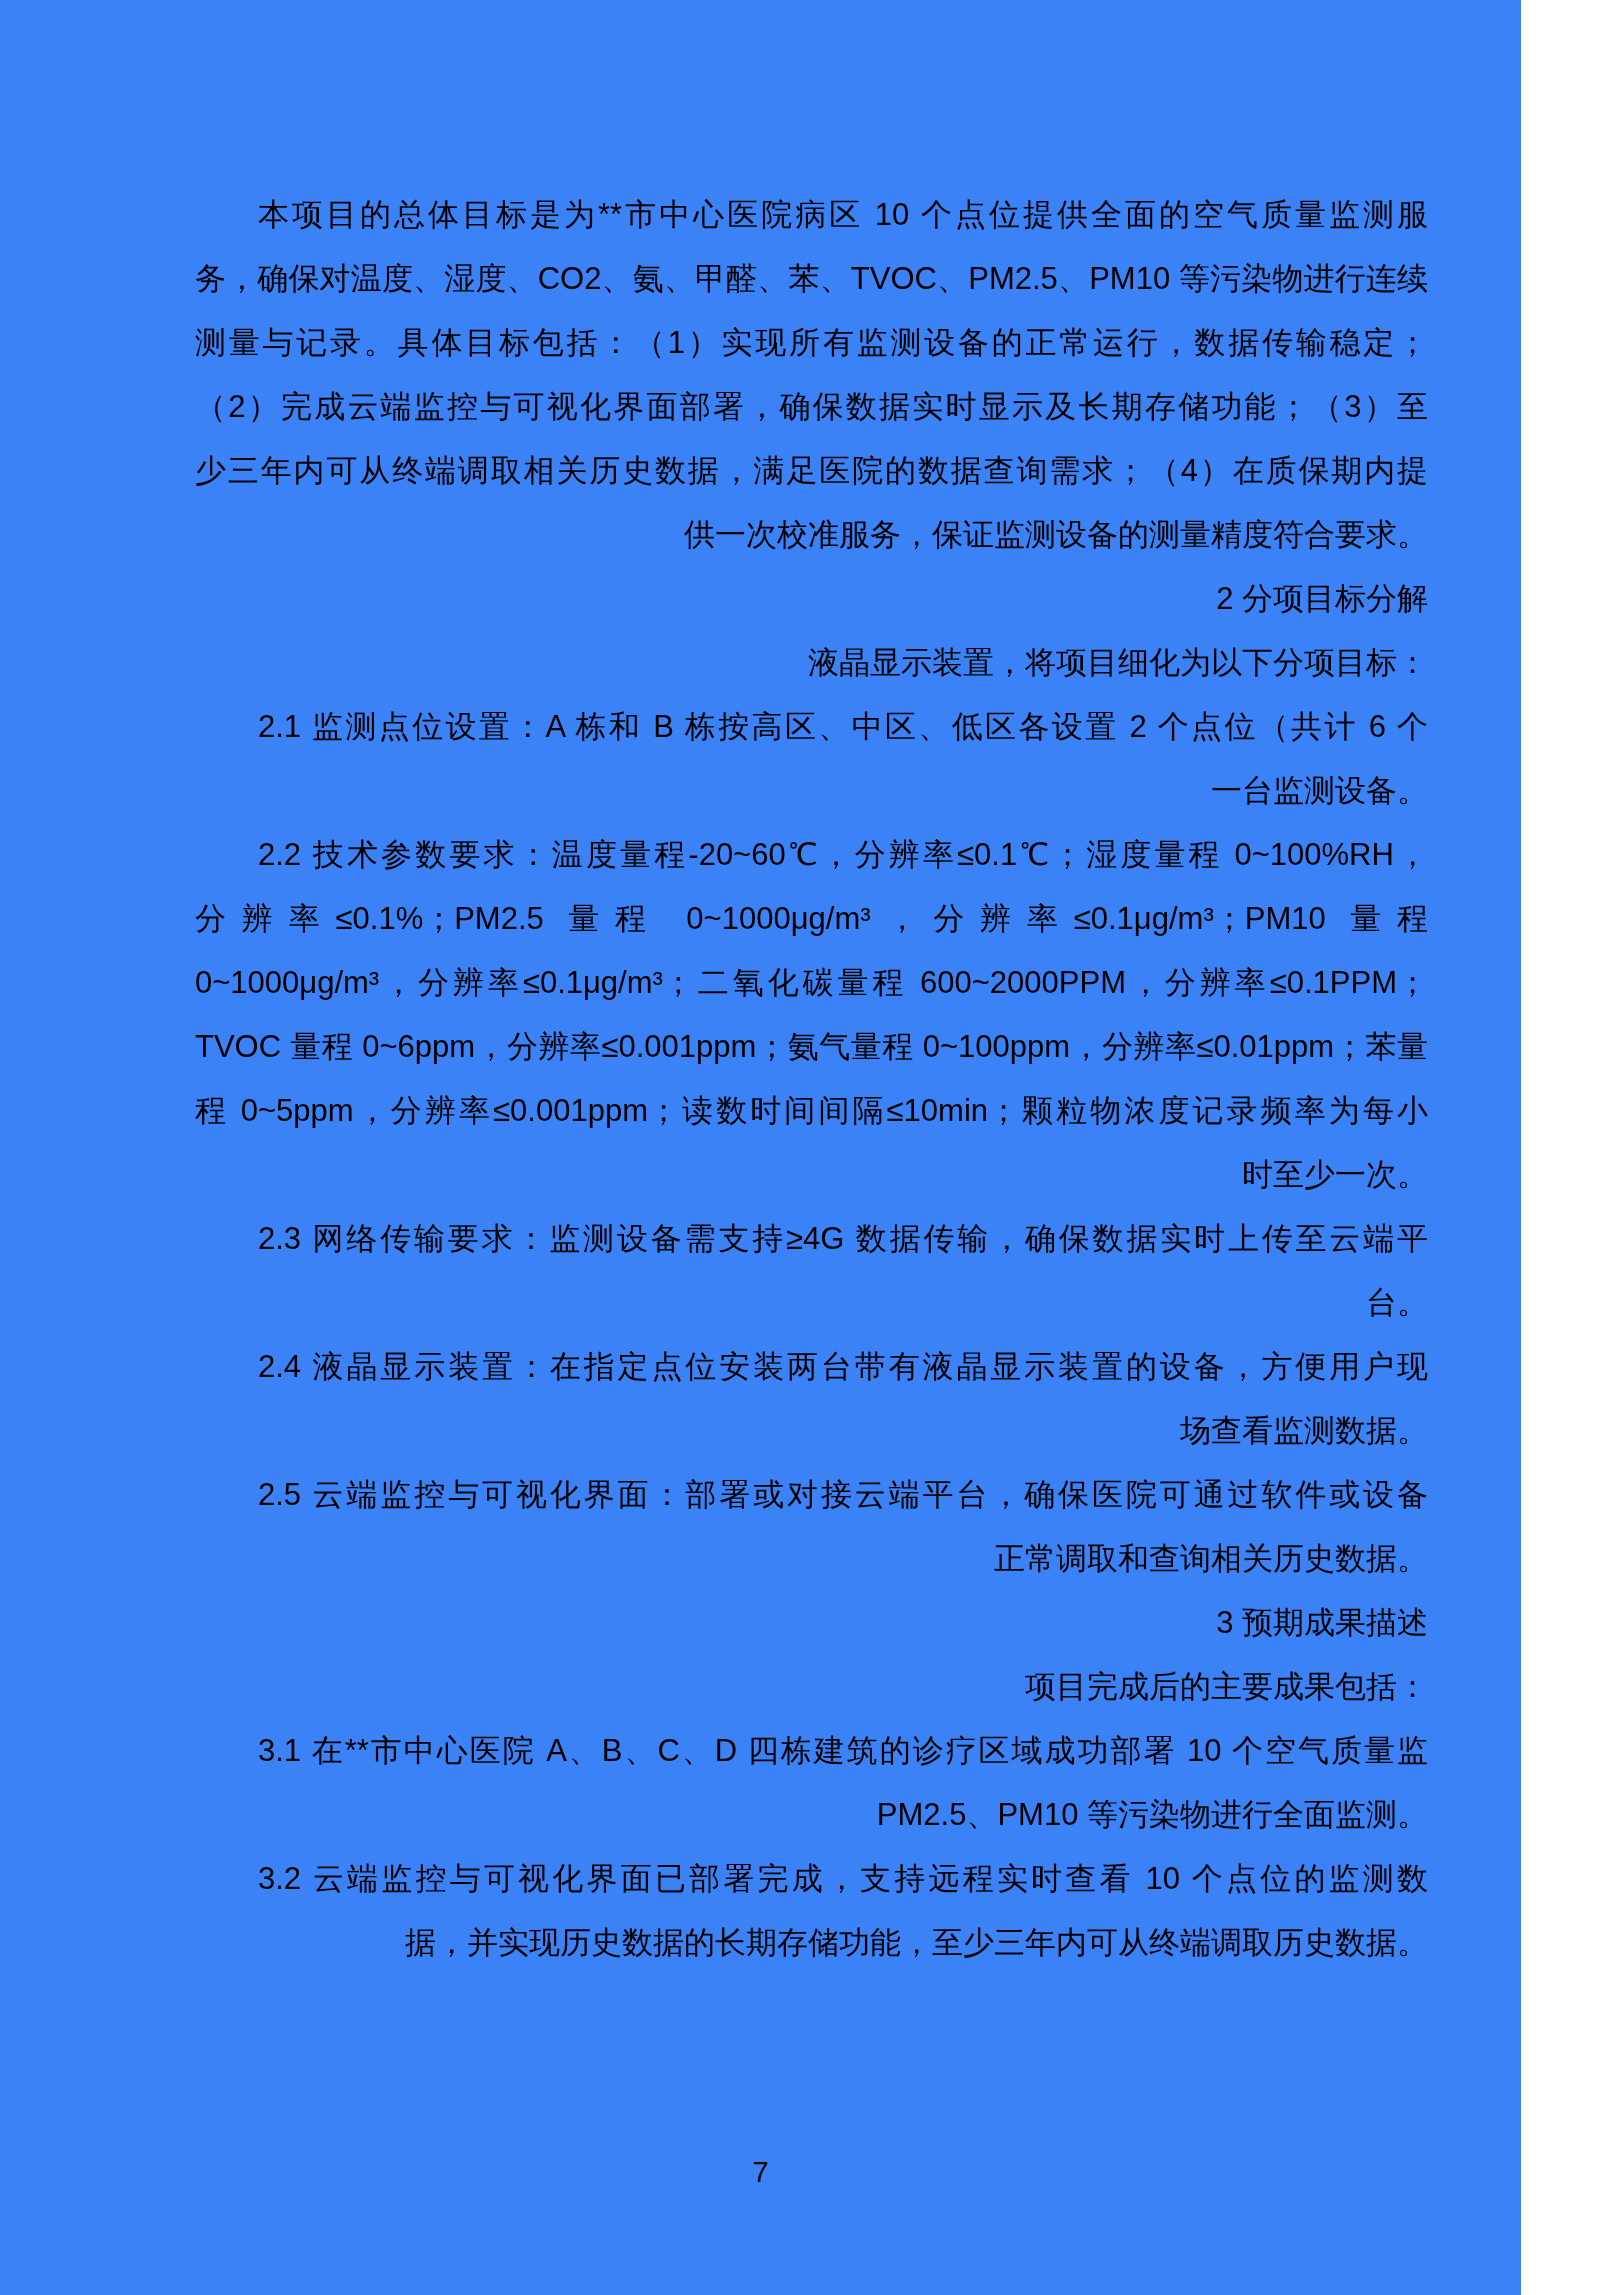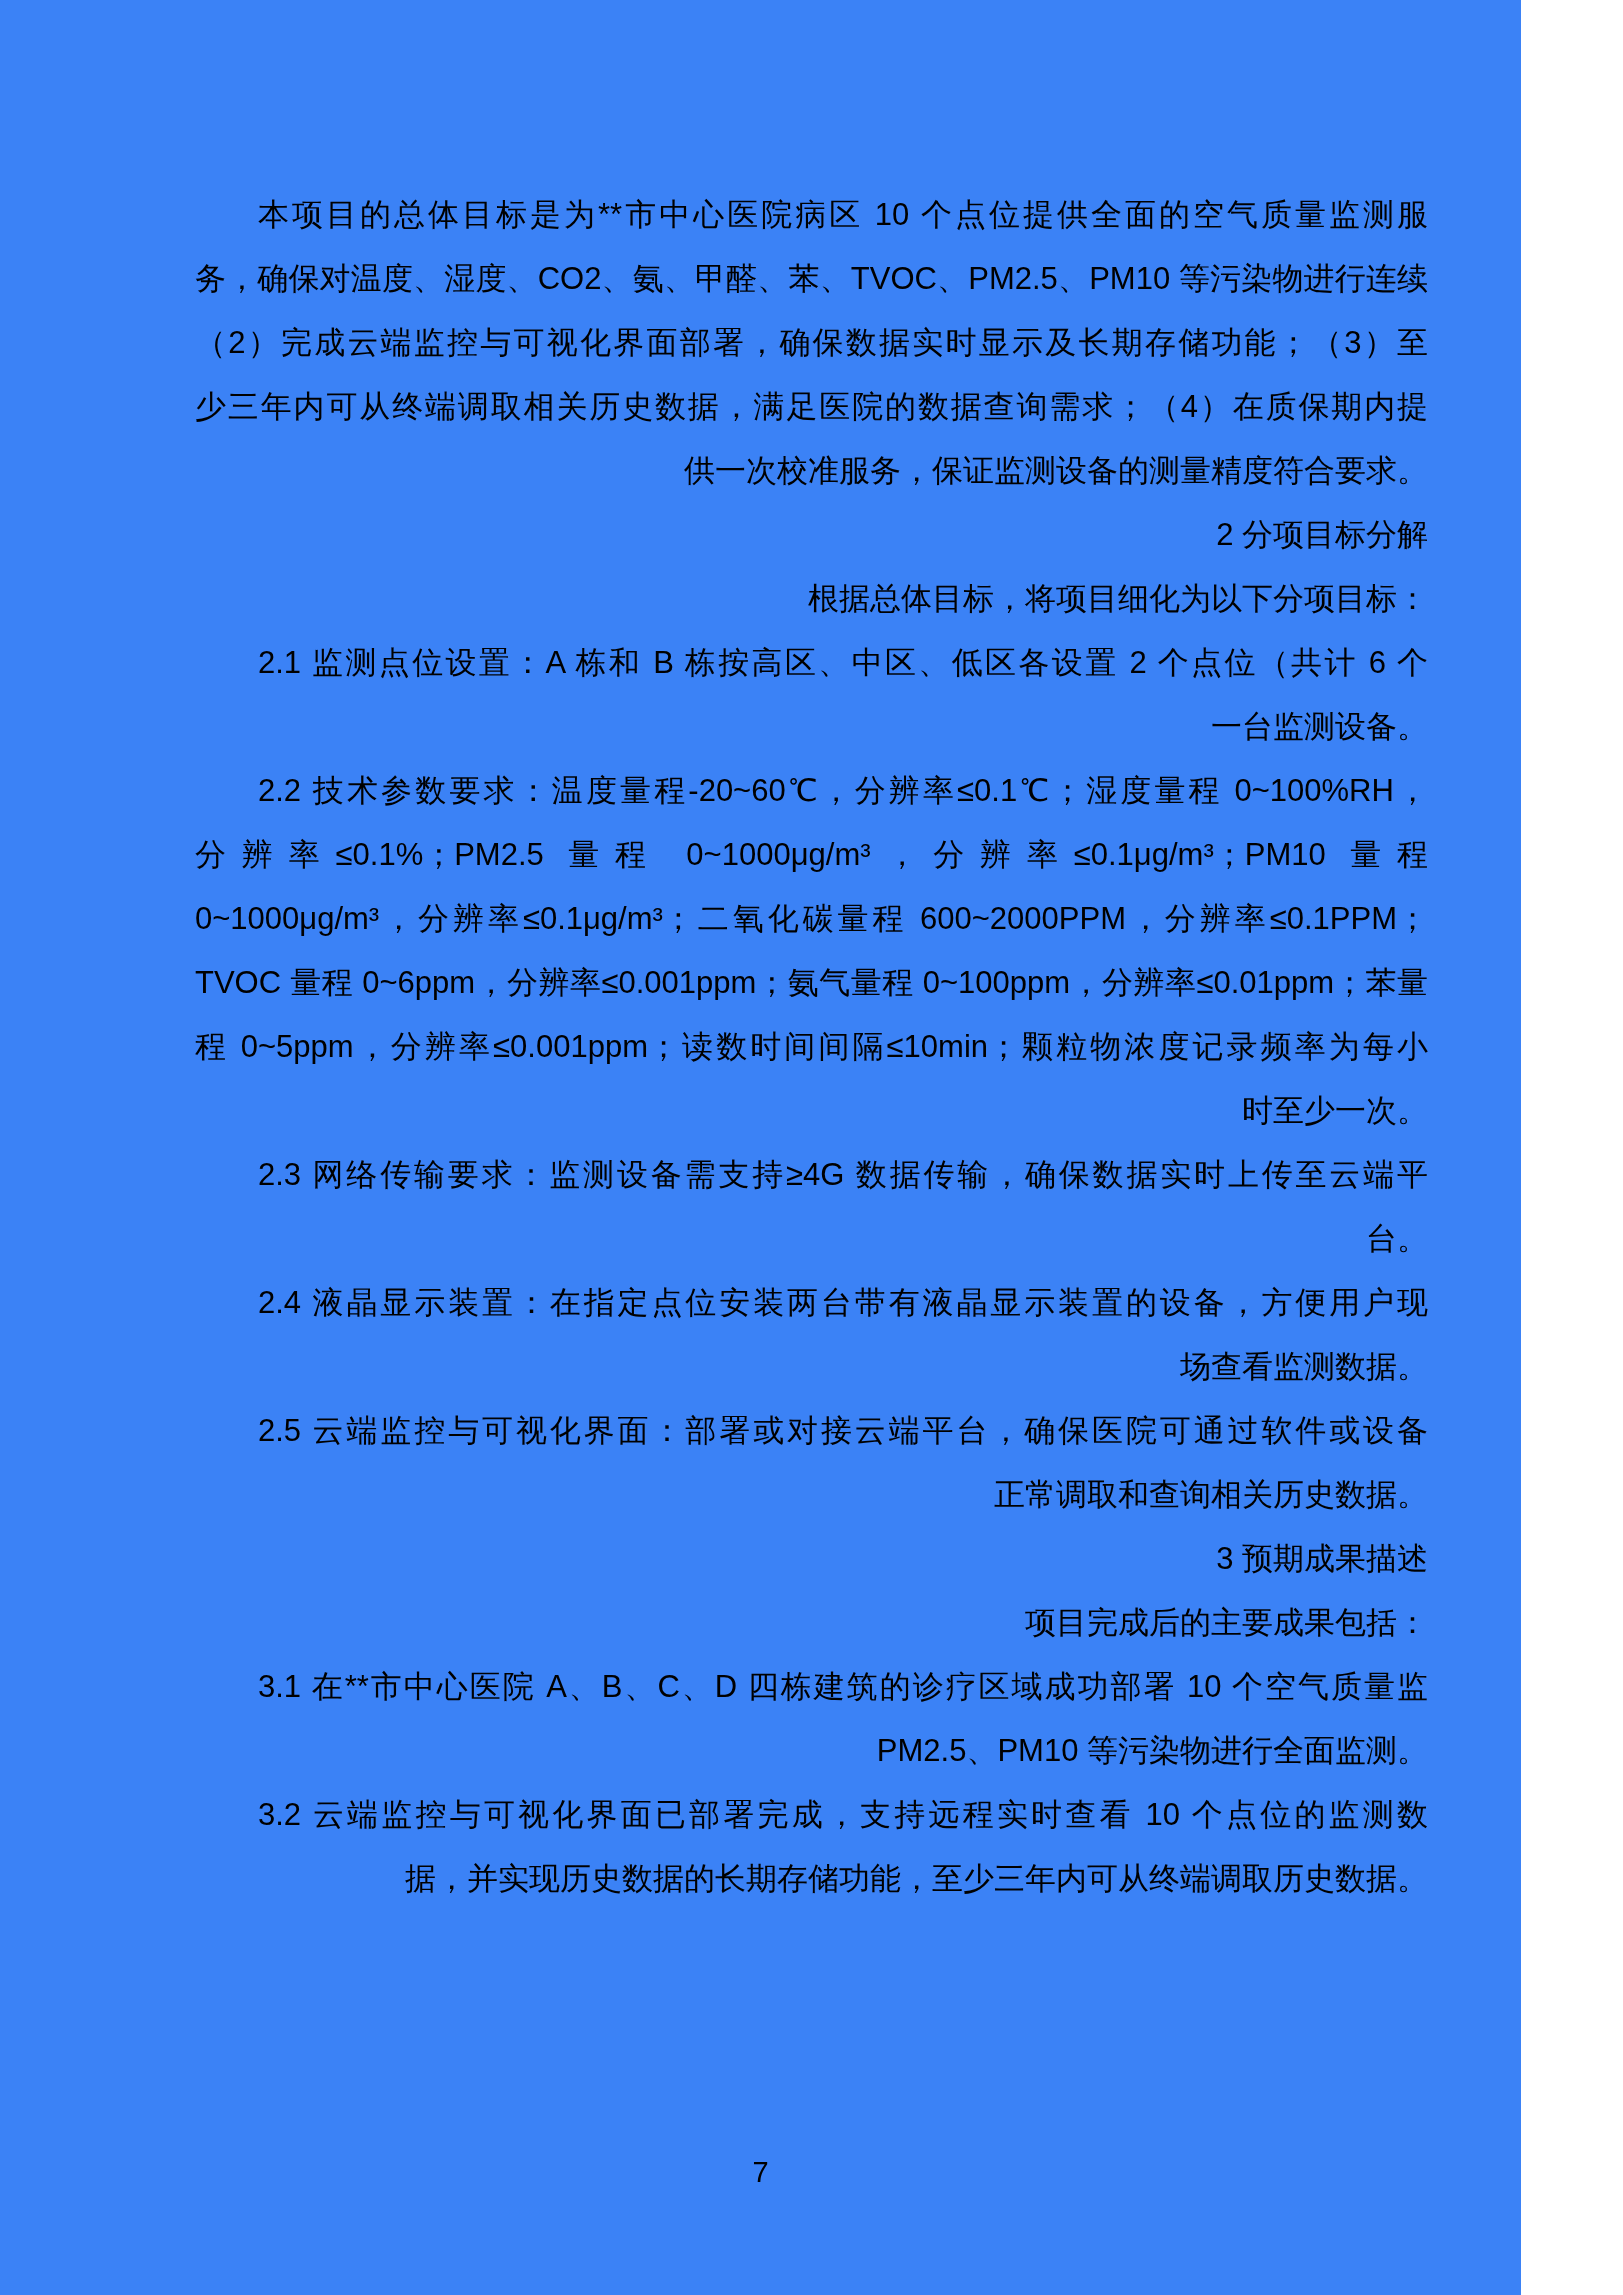--- a/index.html
+++ b/index.html
@@ -41,25 +41,26 @@
     line-height: 31px;
   }
 </style>
 </head>
 <body>
 
 <div class="page">
   <div class="content">
       <div class="line indent justify">本项目的总体目标是为**市中心医院病区 10 个点位提供全面的空气质量监测服</div>
       <div class="line justify">务，确保对温度、湿度、CO2、氨、甲醛、苯、TVOC、PM2.5、PM10 等污染物进行连续</div>
+      <div class="line justify">测量与记录。具体目标包括：（1）实现所有监测设备的正常运行，数据传输稳定；</div>
       <div class="line justify">（2）完成云端监控与可视化界面部署，确保数据实时显示及长期存储功能；（3）至</div>
       <div class="line justify">少三年内可从终端调取相关历史数据，满足医院的数据查询需求；（4）在质保期内提</div>
       <div class="line">供一次校准服务，保证监测设备的测量精度符合要求。</div>
       <div class="line indent">2 分项目标分解</div>
-      <div class="line indent">根据总体目标，将项目细化为以下分项目标：</div>
+      <div class="line indent">液晶显示装置，将项目细化为以下分项目标：</div>
       <div class="line indent justify">2.1 监测点位设置：A 栋和 B 栋按高区、中区、低区各设置 2 个点位（共计 6 个</div>
       <div class="line">一台监测设备。</div>
       <div class="line indent justify">2.2 技术参数要求：温度量程-20~60℃，分辨率≤0.1℃；湿度量程 0~100%RH，</div>
       <div class="line justify">分辨率≤0.1%；PM2.5 量程 0~1000μg/m³，分辨率≤0.1μg/m³；PM10 量程</div>
       <div class="line justify">0~1000μg/m³，分辨率≤0.1μg/m³；二氧化碳量程 600~2000PPM，分辨率≤0.1PPM；</div>
       <div class="line justify">TVOC 量程 0~6ppm，分辨率≤0.001ppm；氨气量程 0~100ppm，分辨率≤0.01ppm；苯量</div>
       <div class="line justify">程 0~5ppm，分辨率≤0.001ppm；读数时间间隔≤10min；颗粒物浓度记录频率为每小</div>
       <div class="line">时至少一次。</div>
       <div class="line indent justify">2.3 网络传输要求：监测设备需支持≥4G 数据传输，确保数据实时上传至云端平</div>
       <div class="line">台。</div>

